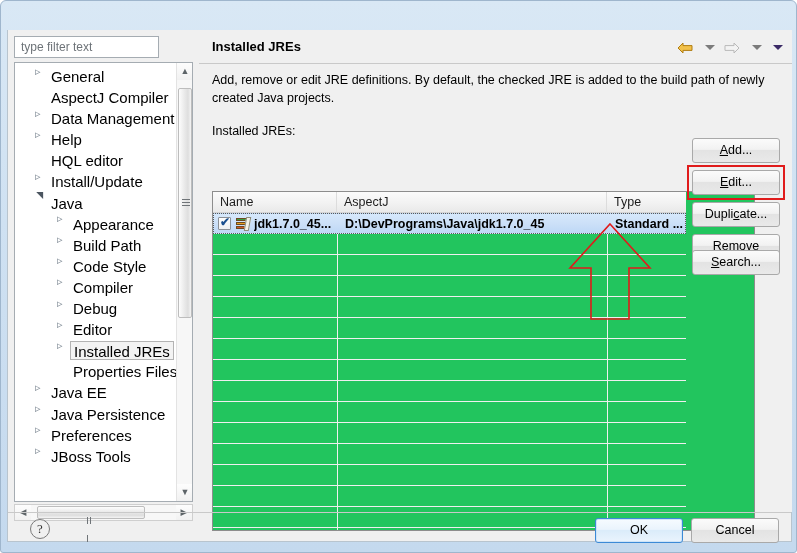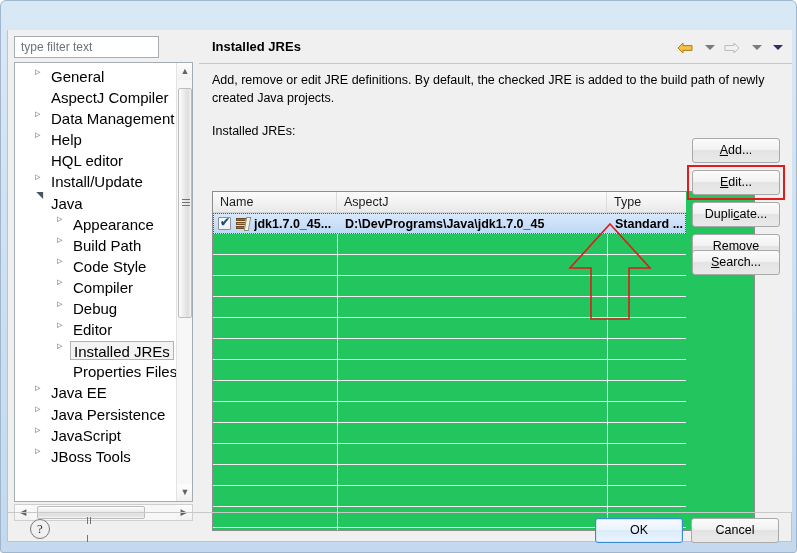--- a/index.html
+++ b/index.html
@@ -477,21 +477,21 @@
           <div class="tree-item d0">
             <span class="arrow collapsed"></span>
             <span class="lbl">Java EE</span>
           </div>
           <div class="tree-item d0">
             <span class="arrow collapsed"></span>
             <span class="lbl">Java Persistence</span>
           </div>
           <div class="tree-item d0">
             <span class="arrow collapsed"></span>
-            <span class="lbl">JavaScript</span>
+            <span class="lbl">Preferences</span>
           </div>
           <div class="tree-item d0">
             <span class="arrow collapsed"></span>
             <span class="lbl">JBoss Tools</span>
           </div>
         </div>
 
       <div id="tree-vscroll">
         <div class="sb-arrow up">
             <span class="g">▲</span>

